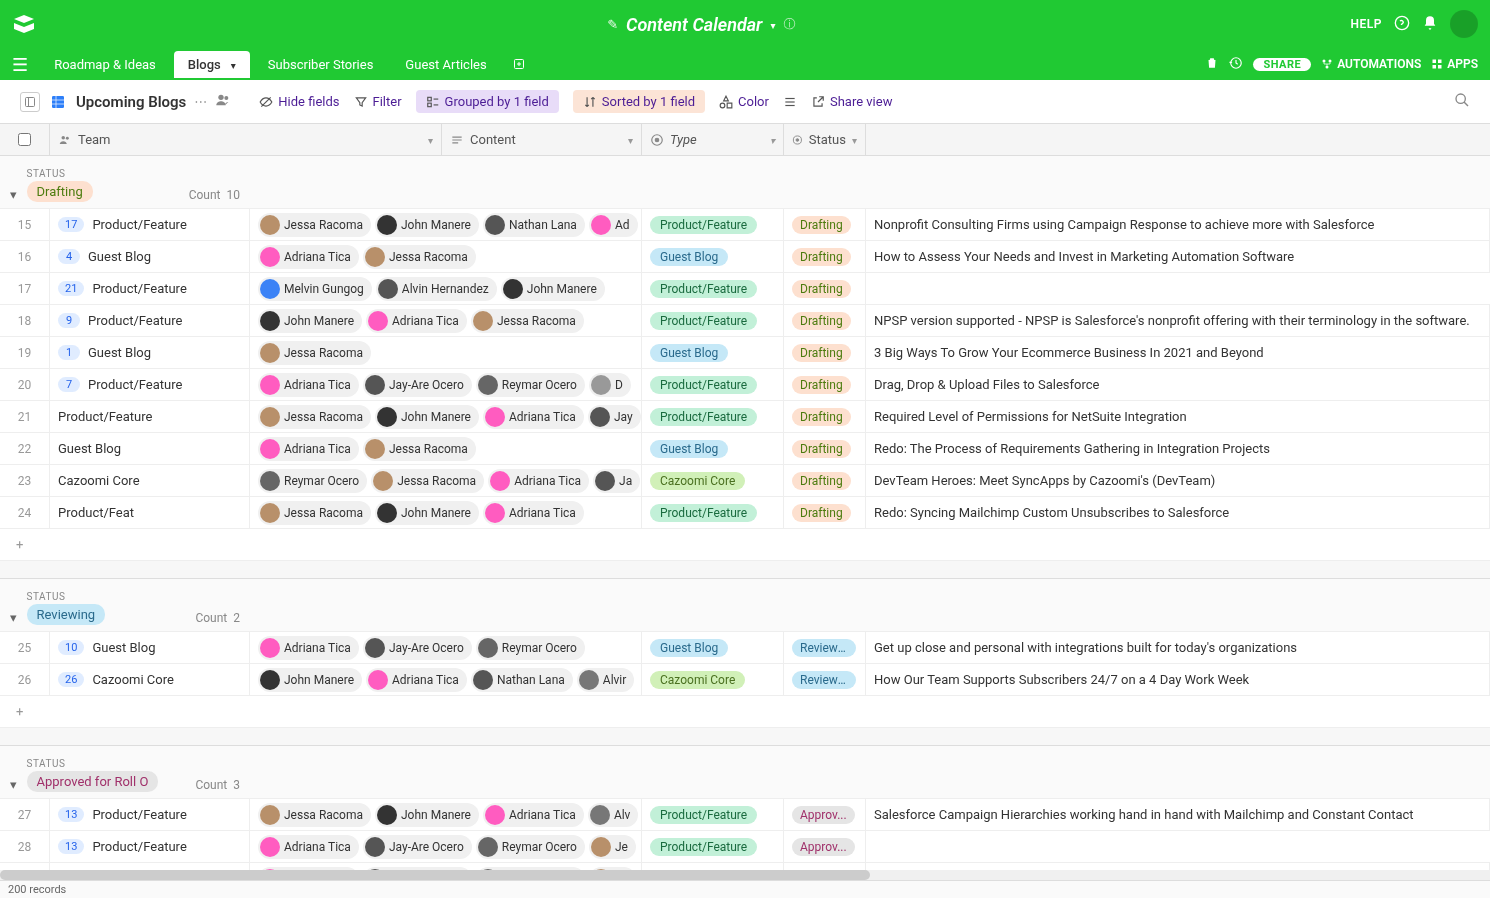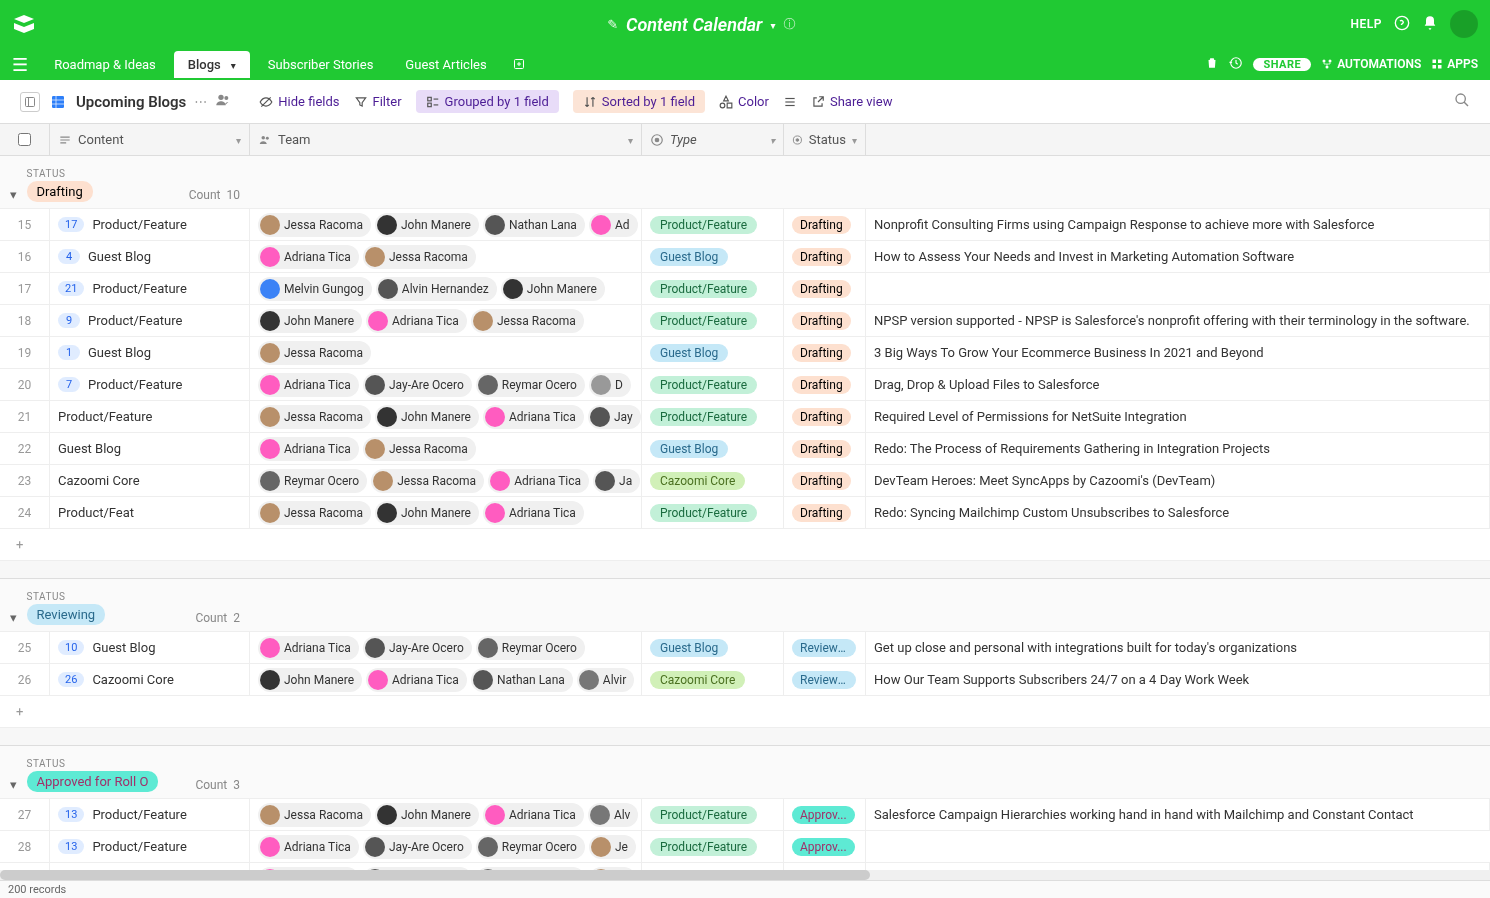--- a/index.html
+++ b/index.html
@@ -41,23 +41,23 @@
 .col-team { width: 392px; }
 .col-type { width: 142px; font-style: italic; }
 .col-status { width: 82px; }
 .col-title { flex: 1; }
 
 .group-header { display: flex; align-items: center; padding: 12px 10px 6px; gap: 10px; background: #fafafa; border-bottom: 1px solid #eee; }
 .group-caret { cursor: pointer; color: #666; }
 .group-label-wrap { display: flex; flex-direction: column; gap: 2px; }
 .group-label-small { font-size: 10px; color: #888; letter-spacing: 0.5px; }
 .group-pill { display: inline-block; padding: 3px 10px; border-radius: 10px; font-size: 13px; }
-.pill-drafting { background: #fde0cf; color: #000000; }
+.pill-drafting { background: #fde0cf; color: #4d7c0f; }
 .pill-reviewing { background: #c5e8f7; color: #2a6a8c; }
-.pill-approved { background: #5eead4; color: #a0306a; }
+.pill-approved { background: #e5e5e5; color: #a0306a; }
 .group-count { margin-left: auto; margin-right: 20px; color: #888; font-size: 12px; display:flex; gap:6px;}
 .group-header-first { width: 250px; display:flex; align-items:flex-end; gap:10px;}
 
 .row { display: flex; height: 32px; border-bottom: 1px solid #eee; align-items: center; }
 .cell { border-right: 1px solid #eee; height: 100%; display: flex; align-items: center; padding: 0 8px; overflow: hidden; white-space: nowrap; }
 .cell.num { width: 50px; color: #999; font-size: 12px; justify-content: center; }
 .cell.content { width: 200px; gap: 8px; }
 .cell.team { width: 392px; gap: 4px; overflow: hidden; }
 .cell.type { width: 142px; }
 .cell.status { width: 82px; }
@@ -242,34 +242,34 @@
         </svg>
     </span>
   </div>
 </div>
 
 <div class="grid">
   <div class="col-headers">
     <div class="col-h col-checkbox">
         <input type="checkbox" style="">
       </div>
-    <div class="col-h col-content">
-      <svg class="ico" viewBox="0 0 24 24" fill="none" stroke="#888" stroke-width="2">
-          <path d="M4 7h16M4 12h16M4 17h10"></path>
-        </svg>
-      <span>Content</span>
-      <span class="chevron-down" style="margin-left:auto;color:#999"></span>
-    </div>
     <div class="col-h col-team">
       <svg class="ico" viewBox="0 0 24 24" fill="#888">
           <circle cx="9" cy="8" r="3"></circle>
           <circle cx="16" cy="9" r="2.5"></circle>
           <path d="M3 19c0-3 3-5 6-5s6 2 6 5"></path>
         </svg>
       <span>Team</span>
+      <span class="chevron-down" style="margin-left:auto;color:#999"></span>
+    </div>
+    <div class="col-h col-content">
+      <svg class="ico" viewBox="0 0 24 24" fill="none" stroke="#888" stroke-width="2">
+          <path d="M4 7h16M4 12h16M4 17h10"></path>
+        </svg>
+      <span>Content</span>
       <span class="chevron-down" style="margin-left:auto;color:#999"></span>
     </div>
     <div class="col-h col-type">
       <svg class="ico" viewBox="0 0 24 24" fill="none" stroke="#888" stroke-width="2">
           <circle cx="12" cy="12" r="9"></circle>
           <circle cx="12" cy="12" r="3" fill="#888"></circle>
         </svg>
       <span>Type</span>
       <span class="chevron-down" style="margin-left:auto;color:#999"></span>
     </div>

